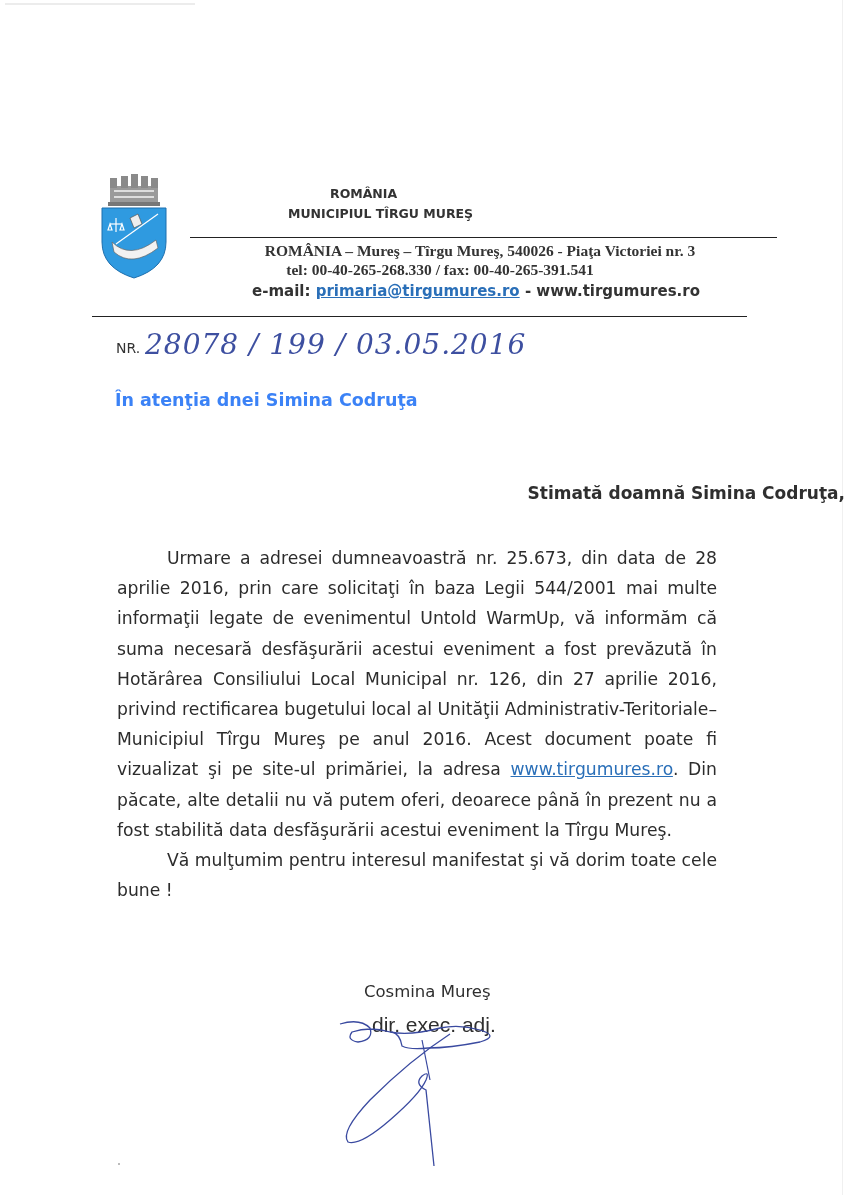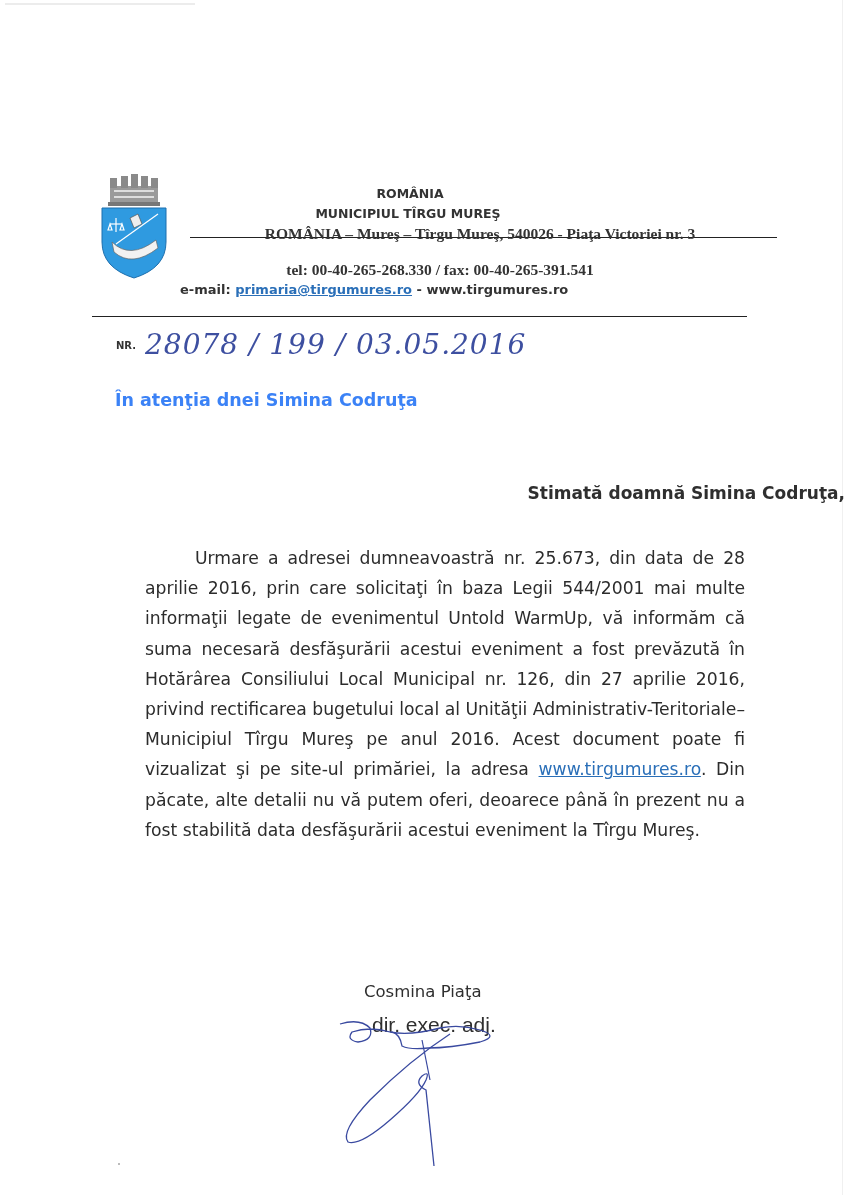--- a/index.html
+++ b/index.html
@@ -2,33 +2,33 @@
 <html><head>
 <meta charset="utf-8">
 <style>
   html, body { margin: 0; padding: 0; background: #ffffff; }
   body { width: 845px; height: 1195px; position: relative; overflow: hidden; font-family: "DejaVu Sans", sans-serif; color: #2b2b2b; }
   .scan-line { position: absolute; left: 5px; top: 3px; width: 190px; height: 2px; background: #ececec; }
   .right-edge { position: absolute; right: 2px; top: 0; width: 1px; height: 1195px; background: #f0f0f0; }
 
   .crest { position: absolute; left: 100px; top: 172px; width: 68px; height: 108px; }
 
-  .hdr-center { position: absolute; left: 330px; width: 160px; text-align: center; font-family: "DejaVu Sans", sans-serif; font-weight: bold; font-size: 12.5px; color: #333; }
+  .hdr-center { position: absolute; left: 330px; width: 160px; text-align: left; font-family: "DejaVu Sans", sans-serif; font-weight: bold; font-size: 12.5px; color: #333; }
   .hdr-rule { position: absolute; height: 1px; background: #222; }
   .hdr-serif { position: absolute; left: 200px; width: 560px; text-align: center; font-family: "Liberation Serif", serif; font-weight: bold; font-size: 15.5px; color: #333; }
-  .hdr-email { position: absolute; left: 180px; width: 520px; text-align: left; font-family: "DejaVu Sans", sans-serif; font-weight: bold; font-size: 13px; color: #333; }
+  .hdr-email { position: absolute; left: 180px; width: 520px; text-align: right; font-family: "DejaVu Sans", sans-serif; font-weight: bold; font-size: 15px; color: #333; }
   .link { color: #2a6fb8; text-decoration: underline; }
 
-  .nr { position: absolute; left: 116px; top: 340px; font-family: "DejaVu Sans", sans-serif; font-size: 10px; font-weight: bold; color: #333; }
+  .nr { position: absolute; left: 116px; top: 340px; font-family: "DejaVu Sans", sans-serif; font-size: 14px; font-weight: normal; color: #333; }
   .nr-hand { position: absolute; left: 145px; top: 328px; font-family: "DejaVu Serif", serif; font-style: italic; font-size: 28px; color: #3d4fa0; letter-spacing: 1px; }
 
   .attn { position: absolute; left: 115px; top: 390px; font-family: "DejaVu Sans", sans-serif; font-weight: bold; font-size: 17.5px; color: #3b82f6; }
   .salut { position: absolute; left: 0; width: 845px; top: 483px; text-align: right; font-family: "DejaVu Sans", sans-serif; font-weight: bold; font-size: 17px; color: #2f2f2f; }
 
-  .body-text { position: absolute; left: 117px; width: 600px; top: 543px; font-family: "DejaVu Sans", sans-serif; font-size: 17.2px; line-height: 30.2px; color: #2c2c2c; text-align: justify; margin-left: 28px; }
+  .body-text { position: absolute; left: 117px; width: 600px; top: 543px; font-family: "DejaVu Sans", sans-serif; font-size: 17.2px; line-height: 30.2px; color: #2c2c2c; text-align: justify; }
   .body-text p { margin: 0; text-indent: 50px; }
 
   .sig-name { position: absolute; left: 364px; top: 982px; font-family: "DejaVu Sans", sans-serif; font-size: 16.5px; color: #2f2f2f; }
   .sig-title { position: absolute; left: 372px; top: 1013px; font-family: Liberation Sans, sans-serif; font-size: 21px; color: #2f2f2f; }
   .signature { position: absolute; left: 330px; top: 1020px; width: 180px; height: 150px; }
   .dot-mark { position: absolute; left: 118px; top: 1163px; width: 2px; height: 2px; background: #bbb; }
 </style>
 </head>
 <body>
 
@@ -57,39 +57,40 @@
   </g>
   <path d="M30 46 L38 42 L42 52 L34 56 Z" fill="#eee" stroke="#555" stroke-width="0.7"></path>
   <path d="M12 70 Q30 88 56 68 L58 76 Q32 96 14 80 Z" fill="#f2f2f2" stroke="#666" stroke-width="0.7"></path>
 </svg>
 
 <div class="hdr-center" style="top:186px;">ROMÂNIA</div>
 <div class="hdr-center" style="top:206px; left:288px; width:240px;">MUNICIPIUL TÎRGU MUREŞ</div>
 
 <div class="hdr-rule" style="left:190px; top:237px; width:587px;"></div>
 
-<div class="hdr-serif" style="top:225px;text-align:center;">ROMÂNIA – Mureş – Tîrgu Mureş, 540026 - Piaţa Victoriei nr. 3</div>
+<div class="hdr-serif" style="top:242px;text-align:center;">ROMÂNIA – Mureş – Tîrgu Mureş, 540026 - Piaţa Victoriei nr. 3</div>
 <div class="hdr-serif" style="top:261px; left:160px;">tel: 00-40-265-268.330 / fax: 00-40-265-391.541</div>
 <div class="hdr-email" style="top:282px;">
   <span>e-mail: </span><span class="link">primaria@tirgumures.ro</span><span> - </span><span>www.tirgumures.ro</span>
 </div>
 
 <div class="hdr-rule" style="left:92px; top:316px; width:655px;"></div>
 
 <div class="nr">NR.</div>
 <div class="nr-hand">28078 / 199 / 03.05.2016</div>
 
 <div class="attn">În atenţia dnei Simina Codruţa</div>
 
 <div class="salut">Stimată doamnă Simina Codruţa,</div>
 
 <div class="body-text">
   <p><span>Urmare a adresei dumneavoastră nr. 25.673, din data de 28 aprilie 2016, prin care solicitaţi în baza Legii 544/2001 mai multe informaţii legate de evenimentul Untold WarmUp, vă informăm că suma necesară desfăşurării acestui eveniment a fost prevăzută în Hotărârea Consiliului Local Municipal nr. 126, din 27 aprilie 2016, privind rectificarea bugetului local al Unităţii Administrativ-Teritoriale–Municipiul Tîrgu Mureş pe anul 2016. Acest document poate fi vizualizat şi pe site-ul primăriei, la adresa </span><span class="link">www.tirgumures.ro</span><span>. Din păcate, alte detalii nu vă putem oferi, deoarece până în prezent nu a fost stabilită data desfăşurării acestui eveniment la Tîrgu Mureş.</span></p>
+  <p>Vă mulţumim pentru interesul manifestat şi vă dorim toate cele bune !</p>
 </div>
 
-<div class="sig-name">Cosmina Piaţa</div>
+<div class="sig-name">Cosmina Mureş</div>
 <div class="sig-title">dir. exec. adj.</div>
 <svg class="signature" viewBox="0 0 180 150">
   <path d="M10 4 Q30 -2 40 8 Q44 20 28 22 Q16 20 22 12 Q40 6 60 12 Q80 16 110 8 Q130 4 150 10 Q170 16 150 22 Q120 28 98 28 Q80 30 72 26 Q70 14 62 12" fill="none" stroke="#3a4aa0" stroke-width="1.3"></path>
   <path d="M120 14 Q80 40 40 80 Q10 112 18 122 Q30 126 60 100 Q90 74 96 60 Q100 50 92 56 Q84 64 96 70 L104 146" fill="none" stroke="#3a4aa0" stroke-width="1.3"></path>
   <path d="M92 20 Q96 40 100 60" fill="none" stroke="#3a4aa0" stroke-width="1.2"></path>
 </svg>
 <div class="dot-mark"></div>
 
 </body></html>

